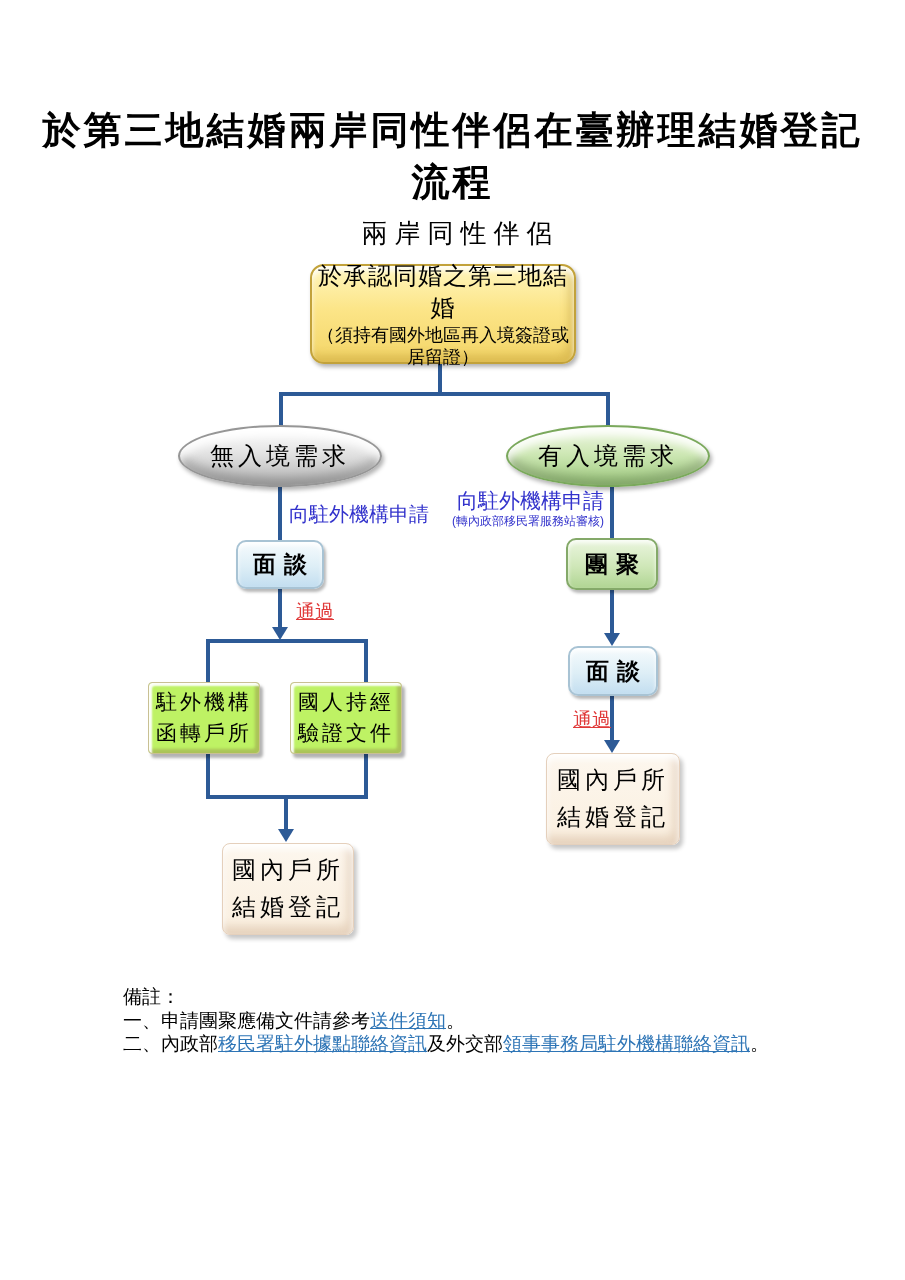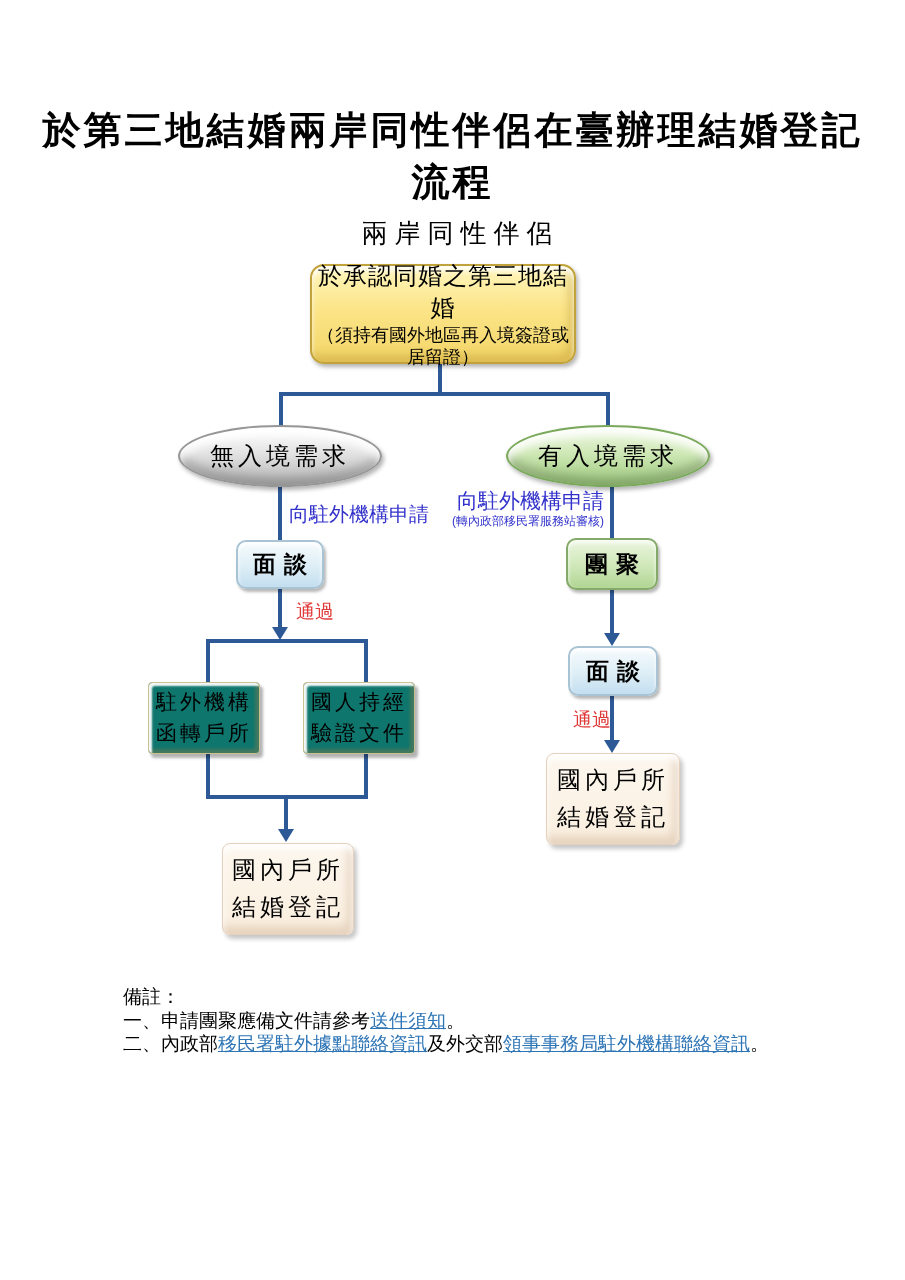--- a/index.html
+++ b/index.html
@@ -62,41 +62,41 @@
   .box-green {
     background:linear-gradient(180deg,#eaf5de 0%,#cfe7b8 55%,#b0d593 100%);
     border:2px solid #84A969;
     box-shadow:inset 0 3px 4px rgba(255,255,255,.8), 2px 3px 3px rgba(0,0,0,.28);
   }
   .interview-left { left:236px; top:540px; width:88px; height:49px; }
   .reunion-box    { left:566px; top:538px; width:92px; height:52px;text-align:right; }
   .interview-right{ left:568px; top:646px; width:90px; height:50px; }
   .cream-box {
     width:112px; height:72px; border-radius:4px;
-    background:#0f766e; border:1px solid #C9C093;
+    background:#bef264; border:1px solid #C9C093;
     box-shadow:inset 3px 3px 2px rgba(255,255,255,.95), inset -4px -4px 3px rgba(140,125,70,.40), 3px 4px 3px rgba(0,0,0,.30);
     font-size:21px; line-height:31px; letter-spacing:3px;
   }
   .cream-left  { left:148px; top:682px; }
-  .cream-right { left:303px; top:682px; }
+  .cream-right { left:290px; top:682px; }
   .reg-box {
     border-radius:8px;
     background:linear-gradient(180deg,#FDF7EE 0%,#FAEFDF 100%);
     border:1px solid #E5D0BC;
     box-shadow:inset 0 5px 6px rgba(255,255,255,.95), inset -6px -8px 9px rgba(190,150,115,.30), 3px 4px 4px rgba(0,0,0,.22);
     font-size:24px; font-weight:normal; line-height:37px; letter-spacing:4px;
   }
   .reg-left  { left:222px; top:843px; width:132px; height:92px; }
   .reg-right { left:546px; top:753px; width:134px; height:92px; }
   
   .flow-label { position:absolute; z-index:3; font-family:"Liberation Sans","DejaVu Sans",sans-serif; }
   .apply-left  { left:289px; top:501px; font-size:20px; color:#3333CC; }
   .apply-right { left:404px; top:487px; width:200px; text-align:right; font-size:21px; color:#3333CC; }
   .apply-right-sub { left:404px; top:513px; width:200px; text-align:right; font-size:12px; color:#3333CC; }
-  .pass { color:#E03A3A; font-size:19px; }
+  .pass { color:#E03A3A; font-size:19px; text-decoration:underline; }
   .pass-left  { left:296px; top:599px; }
   .pass-right { left:573px; top:707px; }
   
   .notes { position:absolute; left:123px; top:985px; width:700px;
            font-size:19px; line-height:23.5px; color:#000; }
   .note-link { color:#2E75B6; text-decoration:underline; cursor:pointer; }
   .note-link-plain { color:#2E75B6; text-decoration:none; cursor:pointer; }
 </style>
 </head>
 <body>

